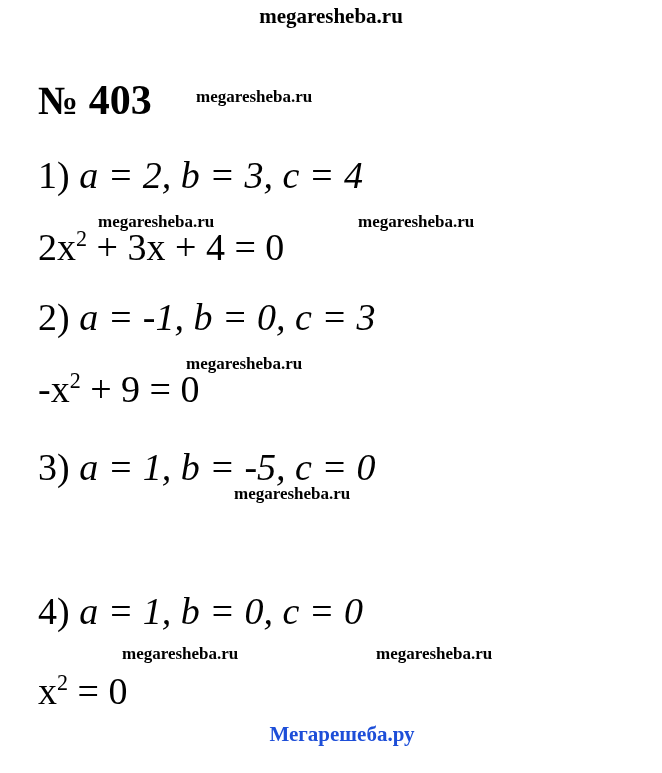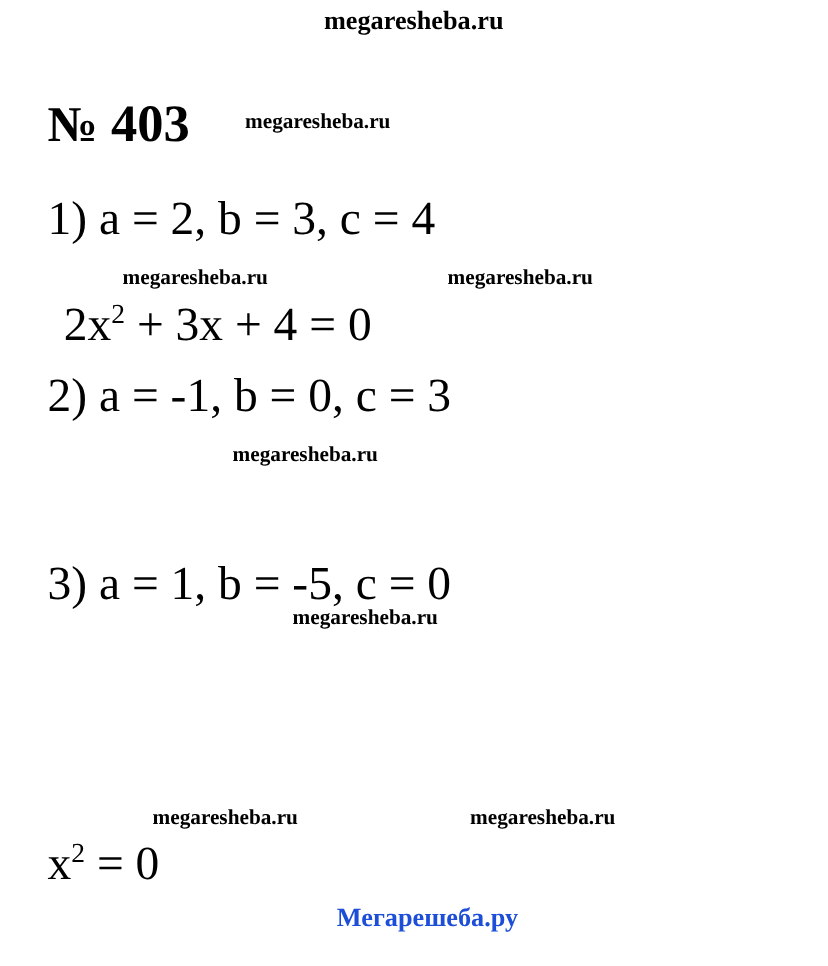--- a/index.html
+++ b/index.html
@@ -73,29 +73,30 @@
   }
   .body-line {
     position: absolute;
     left: 38px;
     font-family: "Liberation Serif", serif;
     font-size: 38px;
     line-height: 1;
     white-space: nowrap;
   }
   .italic-var {
+    font-style: italic;
   }
   sup {
     font-size: 0.58em;
     vertical-align: super;
     line-height: 0;
   }
   
   .line-1a { top: 156px; }
-  .line-1b { top: 241px; margin-left: 13px; }
+  .line-1b { top: 228px; }
   .line-2a { top: 298px; }
   .line-2b { top: 370px; }
   .line-3a { top: 448px; }
   .line-3b { top: 518px; }
   .line-4a { top: 592px; }
   .line-4b { top: 672px; }
 
   
   .wm-1 { left: 98px;  top: 212px; }
   .wm-2 { left: 358px; top: 212px; }
@@ -125,27 +126,34 @@
     <span>2x</span><sup>2</sup><span> + 3x + 4 = 0</span>
   </div>
   <div class="inline-wm wm-1">megaresheba.ru</div>
   <div class="inline-wm wm-2">megaresheba.ru</div>
 
   <div class="body-line line-2a">
     <span>2)</span>
     <span class="italic-var">a = -1, b = 0, c = 3</span>
   </div>
   <div class="inline-wm wm-3">megaresheba.ru</div>
+  <div class="body-line line-2b">
+    <span>-x</span><sup>2</sup><span> + 9 = 0</span>
+  </div>
 
   <div class="body-line line-3a">
     <span>3)</span>
     <span class="italic-var">a = 1, b = -5, c = 0</span>
   </div>
   <div class="inline-wm wm-4">megaresheba.ru</div>
 
+  <div class="body-line line-4a">
+    <span>4)</span>
+    <span class="italic-var">a = 1, b = 0, c = 0</span>
+  </div>
   <div class="inline-wm wm-5">megaresheba.ru</div>
   <div class="inline-wm wm-6">megaresheba.ru</div>
   <div class="body-line line-4b">
     <span>x</span><sup>2</sup><span> = 0</span>
   </div>
 
   <div class="bottom-watermark">Мегарешеба.ру</div>
 
 </div>
 

